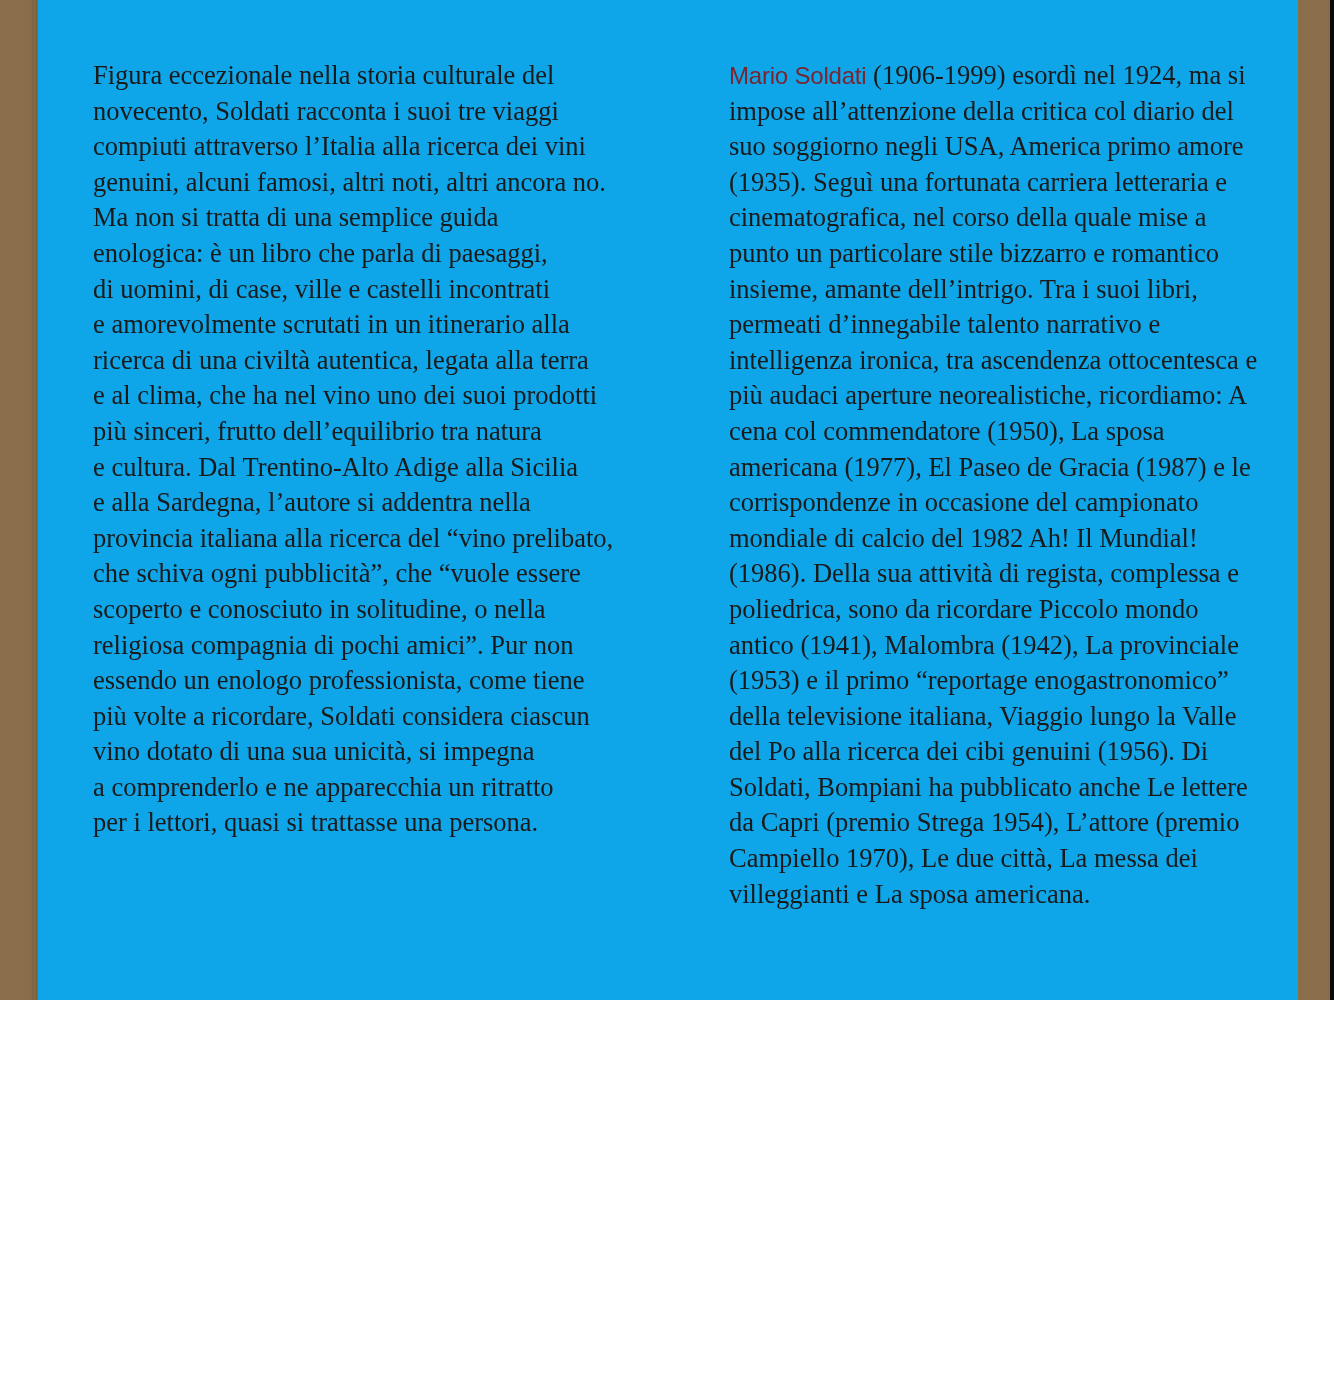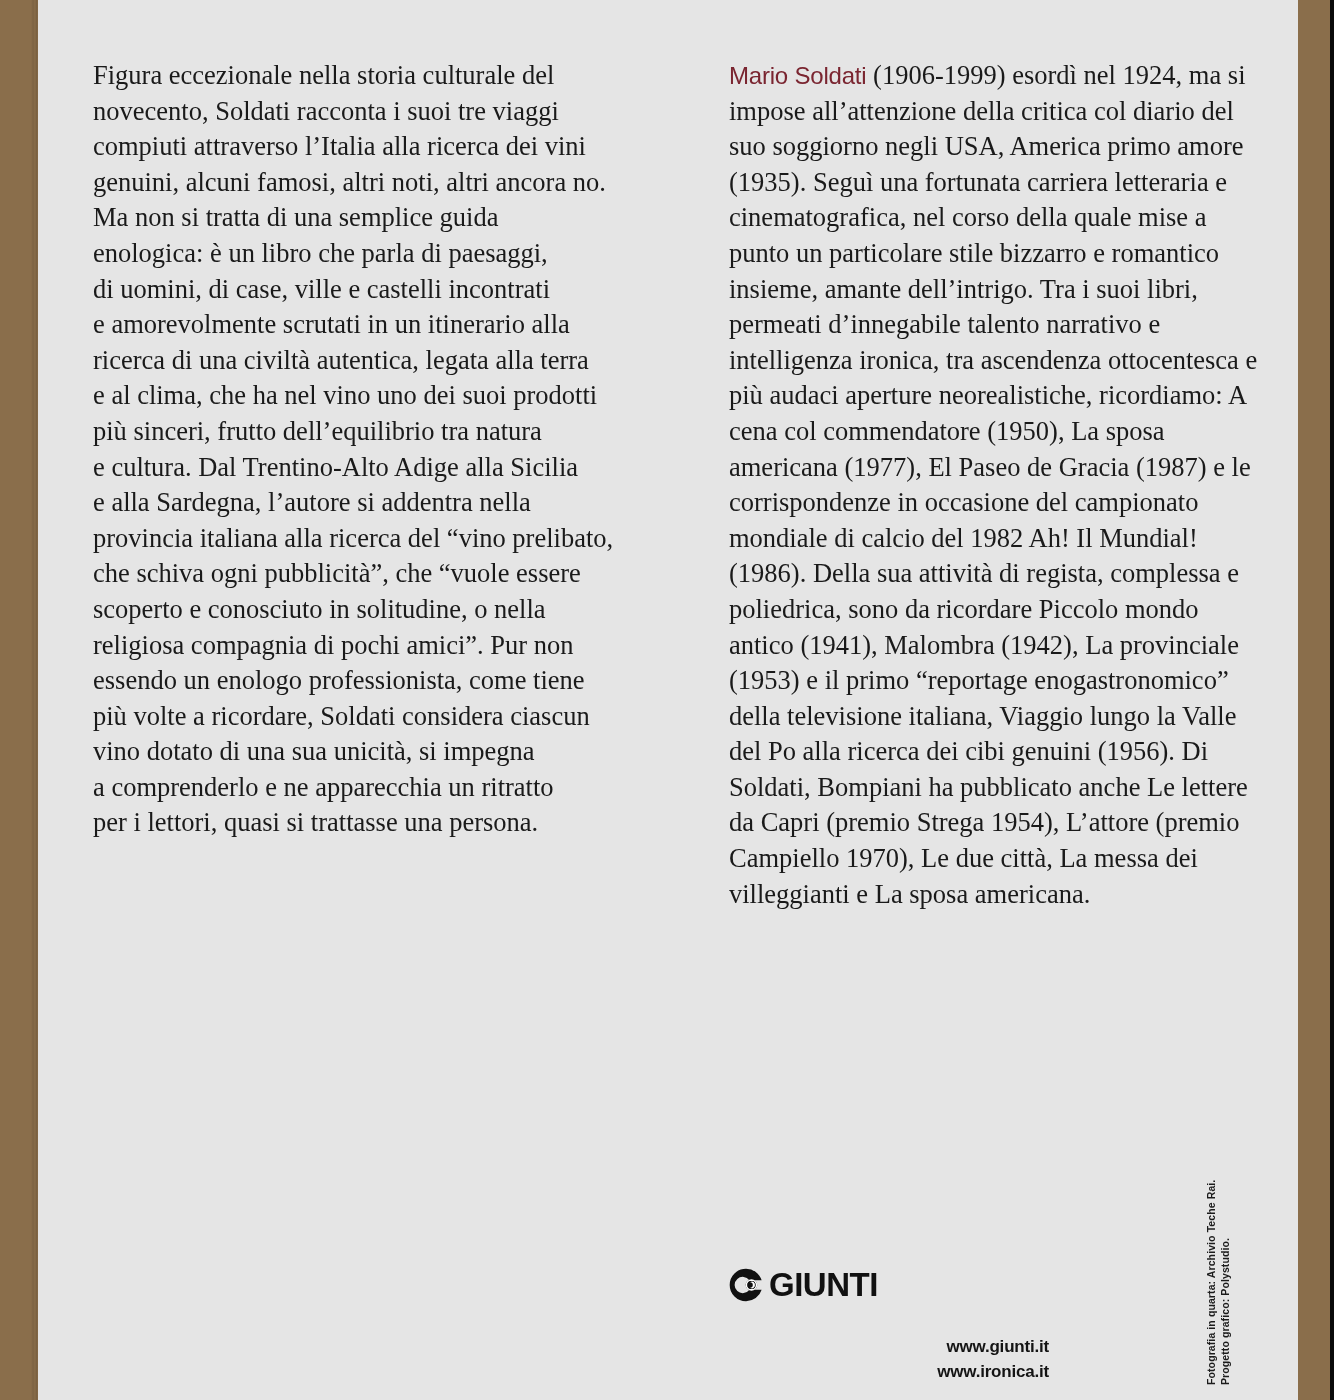--- a/index.html
+++ b/index.html
@@ -3,22 +3,22 @@
 <meta charset="utf-8">
 <style>
   html, body {
     margin: 0;
     padding: 0;
     background: #ffffff;
   }
   .page {
     position: relative;
     width: 1334px;
-    height: 1400px;
-    background: #e5e5e5;
+    height: 1000px;
+    background: #0ea5e9;
     overflow: hidden;
     font-family: "Liberation Serif", "DejaVu Serif", serif;
   }
 
   
   .edge-left {
     position: absolute;
     left: 0; top: 0;
     width: 38px; height: 1400px;
     background: #8a6e4b;

